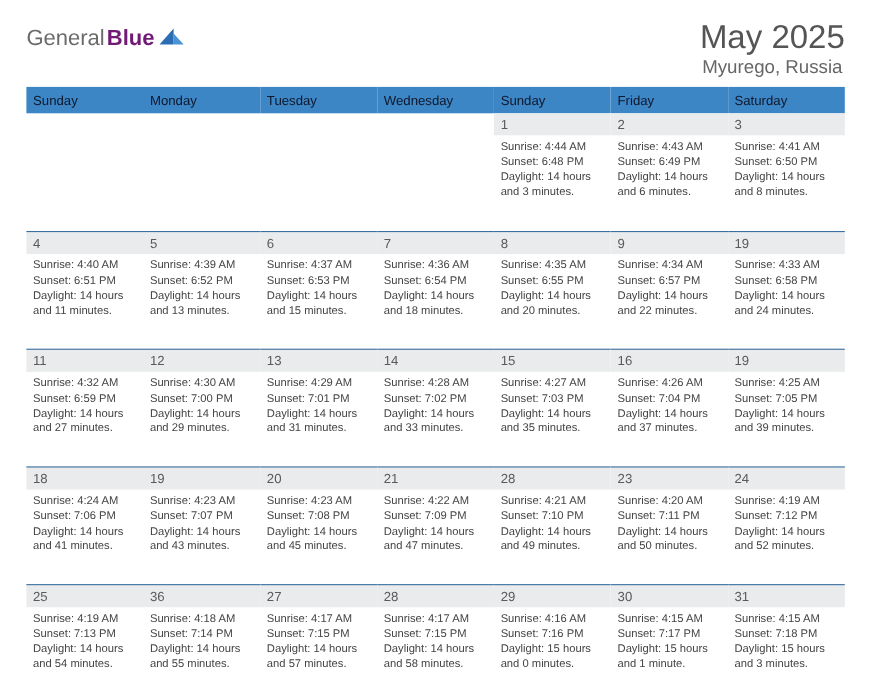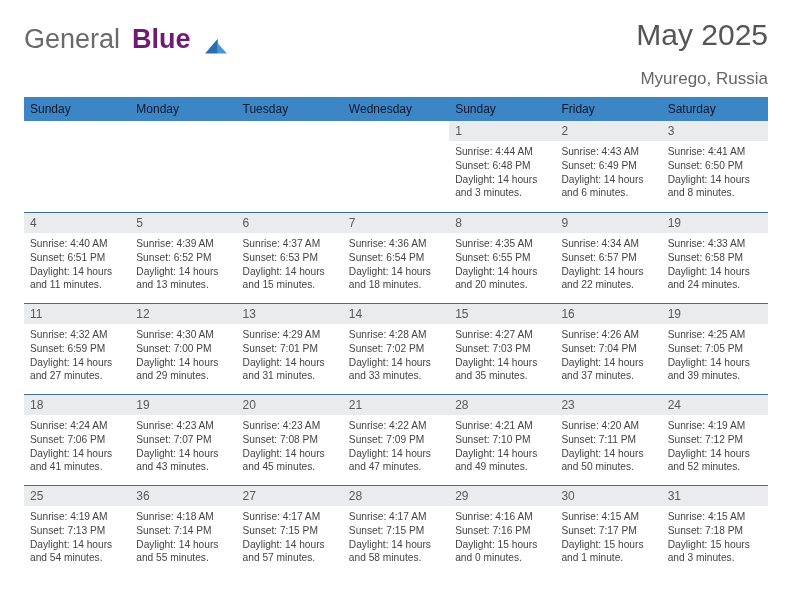--- a/index.html
+++ b/index.html
@@ -1,28 +1,28 @@
 <!DOCTYPE html>
 <html><head>
 <meta charset="utf-8">
 <style>
 body{margin:0;font-family:Arial,Helvetica,sans-serif;background:#fff;color:#333;font-size:11px}
 .page{width:792px;height:612px;position:relative;box-sizing:border-box;padding:18px 24px}
 .header{display:flex;justify-content:space-between;align-items:flex-start;margin-bottom:8px}
-.logo{display:flex;align-items:flex-end;gap:12px;font-size:27px;color:#6a6a6a;font-weight:400;margin-top:6px}
+.logo{display:flex;align-items:flex-start;gap:2px;font-size:20px;color:#6a6a6a;font-weight:400;margin-top:6px}
 .logo .b{color:#701a75;font-weight:700}
 .logo-icon{width:22px;height:18px;display:inline-block;margin-left:2px;margin-right:0}
-.titleblock{text-align:right}
+.titleblock{text-align:center}
 .month{font-size:30px;color:#555;font-weight:400;margin:0;line-height:1.1}
-.loc{font-size:17px;color:#666;margin-top:18px}
+.loc{font-size:17px;color:#666;margin-top:0}
 .cal{width:100%;border-collapse:collapse;table-layout:fixed;margin-top:4px}
 .cal th{background:#3d86c6;color:#0f172a;font-weight:400;text-align:left;padding:5px 6px;font-size:12px;border:none}
 .cal td{vertical-align:top;padding:0;border:none}
 .daynum{background:#e9ebec;color:#5a5a5a;font-size:12px;padding:3px 6px;border-top:1px solid #3b6fa0;font-weight:400}
-.daybody{padding:4px 6px 8px;font-size:10.2px;line-height:1.35;color:#444;min-height:58px}
+.daybody{padding:4px 6px 24px;font-size:10.2px;line-height:1.35;color:#444;min-height:58px}
 .empty .daynum,.empty .daybody{background:transparent;border-top:1px solid transparent}
 .empty .daynum{border-top:1px solid transparent;background:transparent}
 .row-top td .daynum{border-top:none}
 svg{display:block}
 </style>
 </head>
 <body>
 
 <div class="page">
   <div class="header">

